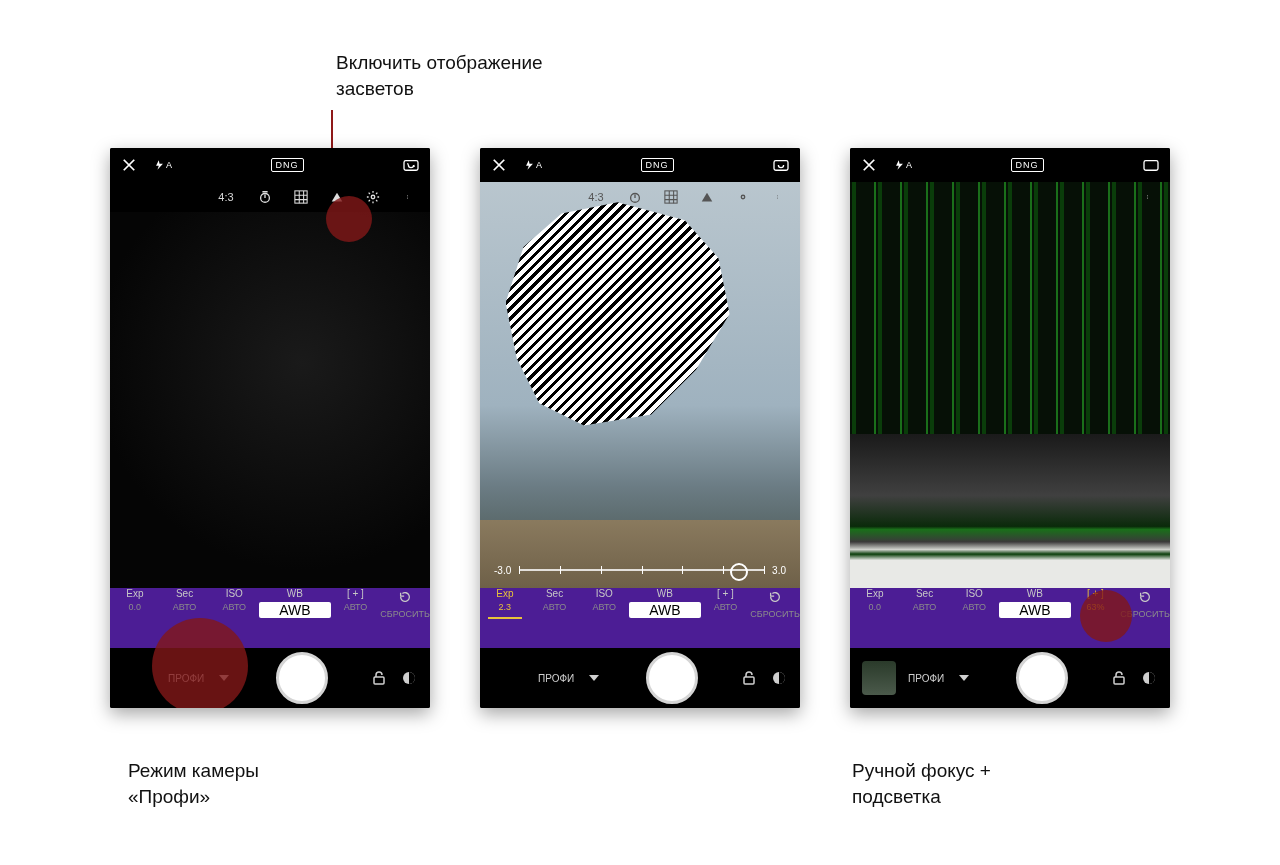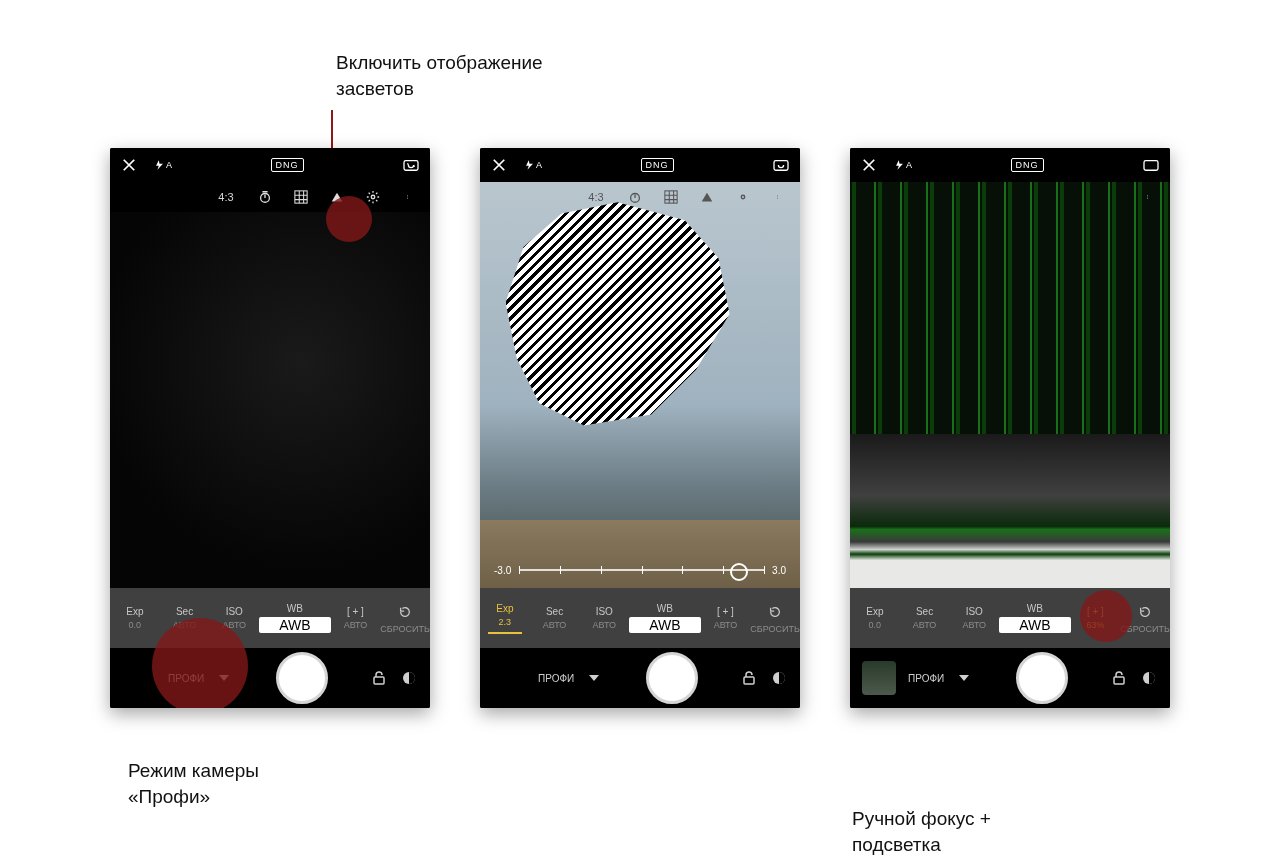--- a/index.html
+++ b/index.html
@@ -43,22 +43,22 @@
   .buildings{position:absolute;bottom:0;left:0;right:0;height:28%;
     background:
       linear-gradient(#8a7a5e,#6e6048) bottom/100% 60% no-repeat,
       repeating-linear-gradient(90deg,#b9a574 0 6px,#806a3f 6px 7px) bottom/100% 60% no-repeat;}
   .exp-slider{position:absolute;left:14px;right:14px;bottom:6px;height:24px;
     display:flex;align-items:center;gap:8px;color:#fff;font-size:10px;}
   .exp-slider .trk{flex:1;height:2px;background:rgba(255,255,255,.8);position:relative;}
   .exp-slider .tick{position:absolute;top:-3px;width:1px;height:8px;background:#fff;}
   .exp-slider .knob{position:absolute;top:-6px;width:14px;height:14px;border:2px solid #fff;border-radius:50%;background:transparent;}
 
-  .params{position:absolute;left:0;right:0;bottom:60px;height:60px;background:#404040;
-          display:flex;align-items:center;}
+  .params{position:absolute;left:0;right:0;bottom:60px;height:60px;background:#4c1d95;
+          display:flex;align-items:flex-start;}
   .param{flex:1;display:flex;flex-direction:column;align-items:center;justify-content:center;
          color:#c7c7c7;font-size:10px;gap:3px;}
   .param.on{color:var(--accent-yellow);}
   .param .val{font-size:9px;color:#8b8b8b;}
   .param.on .val{color:var(--accent-yellow);}
   .param .awb{background:#fff;color:#000;padding:0 20px;border-radius:2px;font-size:14px;}
   .param .underline{width:34px;height:2px;background:var(--accent-yellow);margin-top:2px;}
 
   .bottombar{position:absolute;left:0;right:0;bottom:0;height:60px;background:#000;
              display:flex;align-items:center;padding:0 12px;gap:12px;}
@@ -86,21 +86,21 @@
     <div>Включить отображение</div>
     <div>засветов</div>
   </div>
   <div class="leader" style="left:331px;top:110px;width:1.5px;height:90px;"></div>
 
   <div class="ann" style="left:128px;top:758px;">
     <div>Режим камеры</div>
     <div>«Профи»</div>
   </div>
 
-  <div class="ann" style="left:852px;top:758px;margin-top:48px;">
+  <div class="ann" style="left:852px;top:758px;">
     <span>Ручной фокус + подсветка</span>
   </div>
 
   <div class="phone p1">
     <div class="topbar">
       <div class="seg">
         <span class="ic">
             <svg viewBox="0 0 16 16" width="14" height="14" stroke="#fff" stroke-width="2">
               <path d="M2 2 L14 14 M14 2 L2 14"></path>
             </svg>

